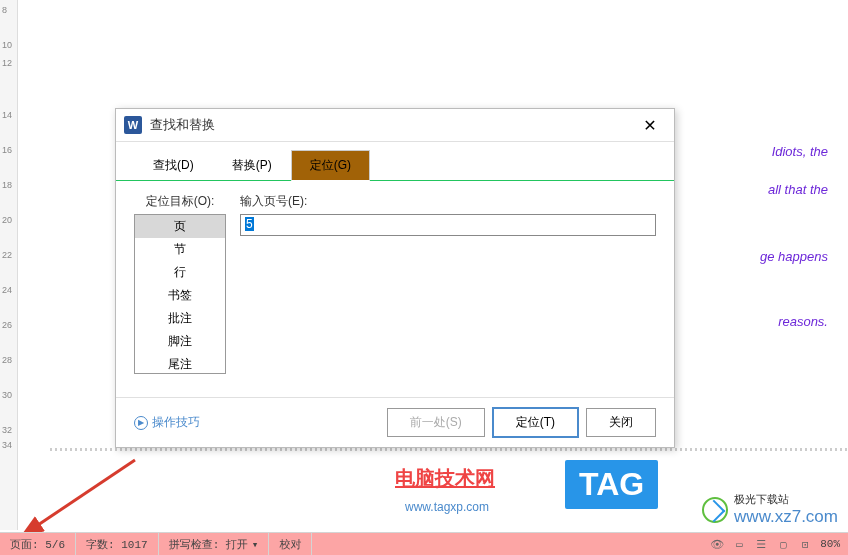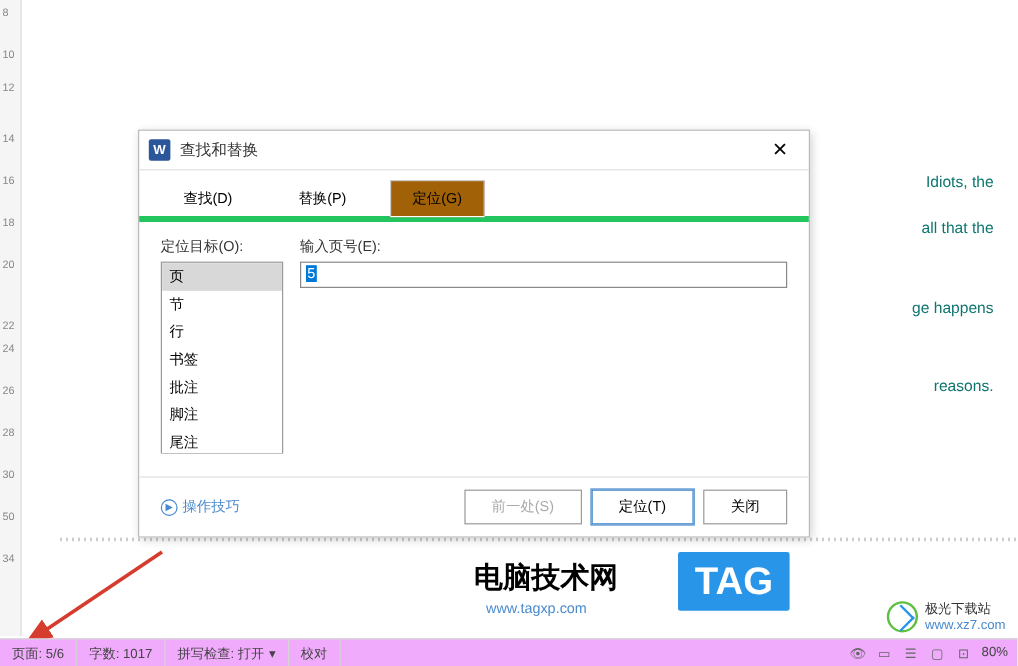--- a/index.html
+++ b/index.html
@@ -2,91 +2,91 @@
 <html><head>
   <meta charset="utf-8">
   <style>
     * { box-sizing: border-box; margin: 0; padding: 0; }
     body { font-family: "Microsoft YaHei", sans-serif; font-size: 12px; background: #fff; width: 848px; height: 555px; position: relative; overflow: hidden; }
     
     .ruler-v { position: absolute; left: 0; top: 0; width: 18px; height: 530px; background: #f5f5f5; border-right: 1px solid #ddd; }
     .ruler-v .tick { position: absolute; left: 2px; font-size: 9px; color: #888; }
     
     .doc-area { position: absolute; left: 25px; top: 0; right: 0; height: 530px; background: #fff; }
-    .doc-text { position: absolute; color: #0f766e; font-size: 13px; line-height: 1.8; }
+    .doc-text { position: absolute; color: #6d28d9; font-size: 13px; line-height: 1.8; font-style: italic; }
     
     .dialog { position: absolute; left: 115px; top: 108px; width: 560px; height: 340px; background: #fff; border: 1px solid #bbb; box-shadow: 2px 2px 8px rgba(0,0,0,0.2); }
     .dialog-title { display: flex; align-items: center; padding: 6px 8px; border-bottom: 1px solid #e0e0e0; }
     .dialog-title .icon { width: 18px; height: 18px; background: #2b579a; color: #fff; display: flex; align-items: center; justify-content: center; font-weight: bold; font-size: 11px; border-radius: 2px; margin-right: 8px; }
     .dialog-title .title-text { flex: 1; font-size: 13px; color: #333; }
     .dialog-title .close { width: 32px; height: 20px; display: flex; align-items: center; justify-content: center; font-size: 16px; cursor: pointer; }
     
-    .tabs { display: flex; padding: 8px 18px 0 18px; border-bottom: 5px solid #22c55e; gap: 17px; }
+    .tabs { display: flex; padding: 8px 18px 0 18px; border-bottom: 1px solid #22c55e; }
     .tab { padding: 6px 18px; font-size: 12px; cursor: pointer; border: 1px solid transparent; border-bottom: none; margin-bottom: -1px; }
     .tab.active { border-color: #ccc; background: #a16207; border-bottom: 1px solid #fff; }
     
     .dialog-body { padding: 12px 18px; display: flex; gap: 14px; }
-    .left-col { width: 102px; }
+    .left-col { width: 92px; text-align: center; }
     .right-col { flex: 1; }
     .field-label { font-size: 12px; color: #333; margin-bottom: 4px; display: block; }
     
     .listbox { width: 100%; height: 160px; border: 1px solid #999; background: #fff; overflow-y: scroll; }
     .listbox .item { padding: 3px 6px; font-size: 12px; cursor: pointer; }
     .listbox .item.selected { background: #d8d8d8; }
     
     .page-input { width: 100%; height: 22px; border: 1px solid #888; padding: 2px 4px; font-size: 12px; }
     .page-input .sel { background: #0078d7; color: #fff; padding: 0 1px; }
     
     .hint { font-size: 12px; color: #555; margin-top: 8px; line-height: 1.6; }
     
     .dialog-footer { position: absolute; bottom: 0; left: 0; right: 0; padding: 10px 18px; display: flex; align-items: center; border-top: 1px solid #e0e0e0; }
     .tips-link { color: #4a8acc; font-size: 12px; display: flex; align-items: center; gap: 4px; cursor: pointer; }
     .tips-link .circ { width: 14px; height: 14px; border: 1px solid #4a8acc; border-radius: 50%; display: flex; align-items: center; justify-content: center; font-size: 8px; }
     .footer-btns { margin-left: auto; display: flex; gap: 8px; }
     .btn { padding: 5px 22px; border: 1px solid #999; background: #fff; font-size: 12px; cursor: pointer; }
     .btn.primary { border: 1px solid #4a8acc; outline: 1px solid #4a8acc; }
     .btn:disabled { color: #aaa; cursor: default; }
     
-    .watermark1 { position: absolute; left: 395px; top: 465px; font-size: 24px; font-weight: bold; color: #000000; }
+    .watermark1 { position: absolute; left: 395px; top: 465px; font-size: 20px; font-weight: bold; color: #ef4444; text-decoration: underline; }
     .watermark1-sub { position: absolute; left: 405px; top: 500px; font-size: 12px; color: #4a8acc; }
     .watermark-tag { position: absolute; left: 565px; top: 460px; display: flex; align-items: center; }
     .tag-box { background: #2895e8; color: #fff; font-size: 32px; font-weight: bold; padding: 6px 14px; border-radius: 2px; }
     .watermark2 { position: absolute; right: 10px; bottom: 28px; display: flex; align-items: center; gap: 6px; }
     .wm2-logo { width: 26px; height: 26px; border: 2px solid #5fbf3f; border-radius: 50%; position: relative; }
     .wm2-logo::after { content: ''; position: absolute; width: 14px; height: 14px; border: 2px solid #2895e8; border-left: none; border-bottom: none; transform: rotate(45deg); top: 4px; left: 2px; }
     .wm2-text { color: #4a8acc; font-size: 14px; }
     
     .arrow { position: absolute; left: 20px; top: 455px; width: 120px; height: 80px; }
     .arrow svg { width: 100%; height: 100%; }
     
-    .status-bar { position: absolute; bottom: 0; left: 0; right: 0; height: 23px; background: #f0abfc; border-top: 1px solid #d4d4d4; display: flex; align-items: center; font-size: 11px; color: #444; }
+    .status-bar { position: absolute; bottom: 0; left: 0; right: 0; height: 23px; background: #fca5a5; border-top: 1px solid #d4d4d4; display: flex; align-items: center; font-size: 11px; color: #444; font-family: Liberation Mono, monospace; }
     .status-item { padding: 0 10px; border-right: 1px solid #d4d4d4; height: 100%; display: flex; align-items: center; gap: 4px; }
     .status-right { margin-left: auto; display: flex; align-items: center; gap: 8px; padding-right: 8px; }
     .status-icon { width: 14px; height: 14px; display: inline-flex; align-items: center; justify-content: center; color: #666; }
     
     .sep-line { position: absolute; left: 25px; right: 0; top: 448px; height: 3px; background: repeating-linear-gradient(90deg, #ccc 0 2px, transparent 2px 5px); }
   </style>
 </head>
 <body>
 
 <div class="ruler-v">
   <span class="tick" style="top:5px">8</span>
   <span class="tick" style="top:40px">10</span>
-  <span class="tick" style="top:68px">12</span>
+  <span class="tick" style="top:58px">12</span>
   <span class="tick" style="top:110px">14</span>
   <span class="tick" style="top:145px">16</span>
   <span class="tick" style="top:180px">18</span>
   <span class="tick" style="top:215px">20</span>
-  <span class="tick" style="top:266px">22</span>
+  <span class="tick" style="top:250px">22</span>
   <span class="tick" style="top:285px">24</span>
   <span class="tick" style="top:320px">26</span>
   <span class="tick" style="top:355px">28</span>
   <span class="tick" style="top:390px">30</span>
-  <span class="tick" style="top:425px">50</span>
-  <span class="tick" style="top:460px">34</span>
+  <span class="tick" style="top:425px">32</span>
+  <span class="tick" style="top:440px">34</span>
 </div>
 
 <div class="doc-area">
   <span class="doc-text" style="right:20px; top:140px">Idiots, the</span>
   <span class="doc-text" style="right:20px; top:178px">all that the</span>
   <span class="doc-text" style="right:20px; top:245px">ge happens</span>
   <span class="doc-text" style="right:20px; top:310px">reasons.</span>
   <div class="sep-line"></div>
 </div>
 
@@ -135,21 +135,21 @@
 
 <div class="watermark1">电脑技术网</div>
 <div class="watermark1-sub">www.tagxp.com</div>
 <div class="watermark-tag">
   <div class="tag-box">TAG</div>
 </div>
 <div class="watermark2">
   <div class="wm2-logo"></div>
   <div>
     <div class="wm2-text" style="font-size:11px;color:#333">极光下载站</div>
-    <div class="wm2-text" style="font-size:11px">www.xz7.com</div>
+    <div class="wm2-text" style="font-size:17px">www.xz7.com</div>
   </div>
 </div>
 
 <div class="arrow">
   <svg viewBox="0 0 120 80">
       <defs>
         <marker id="ah" markerWidth="10" markerHeight="10" refX="2" refY="3" orient="auto">
           <path d="M0,0 L0,6 L8,3 z" fill="#d63c2e"></path>
         </marker>
       </defs>

